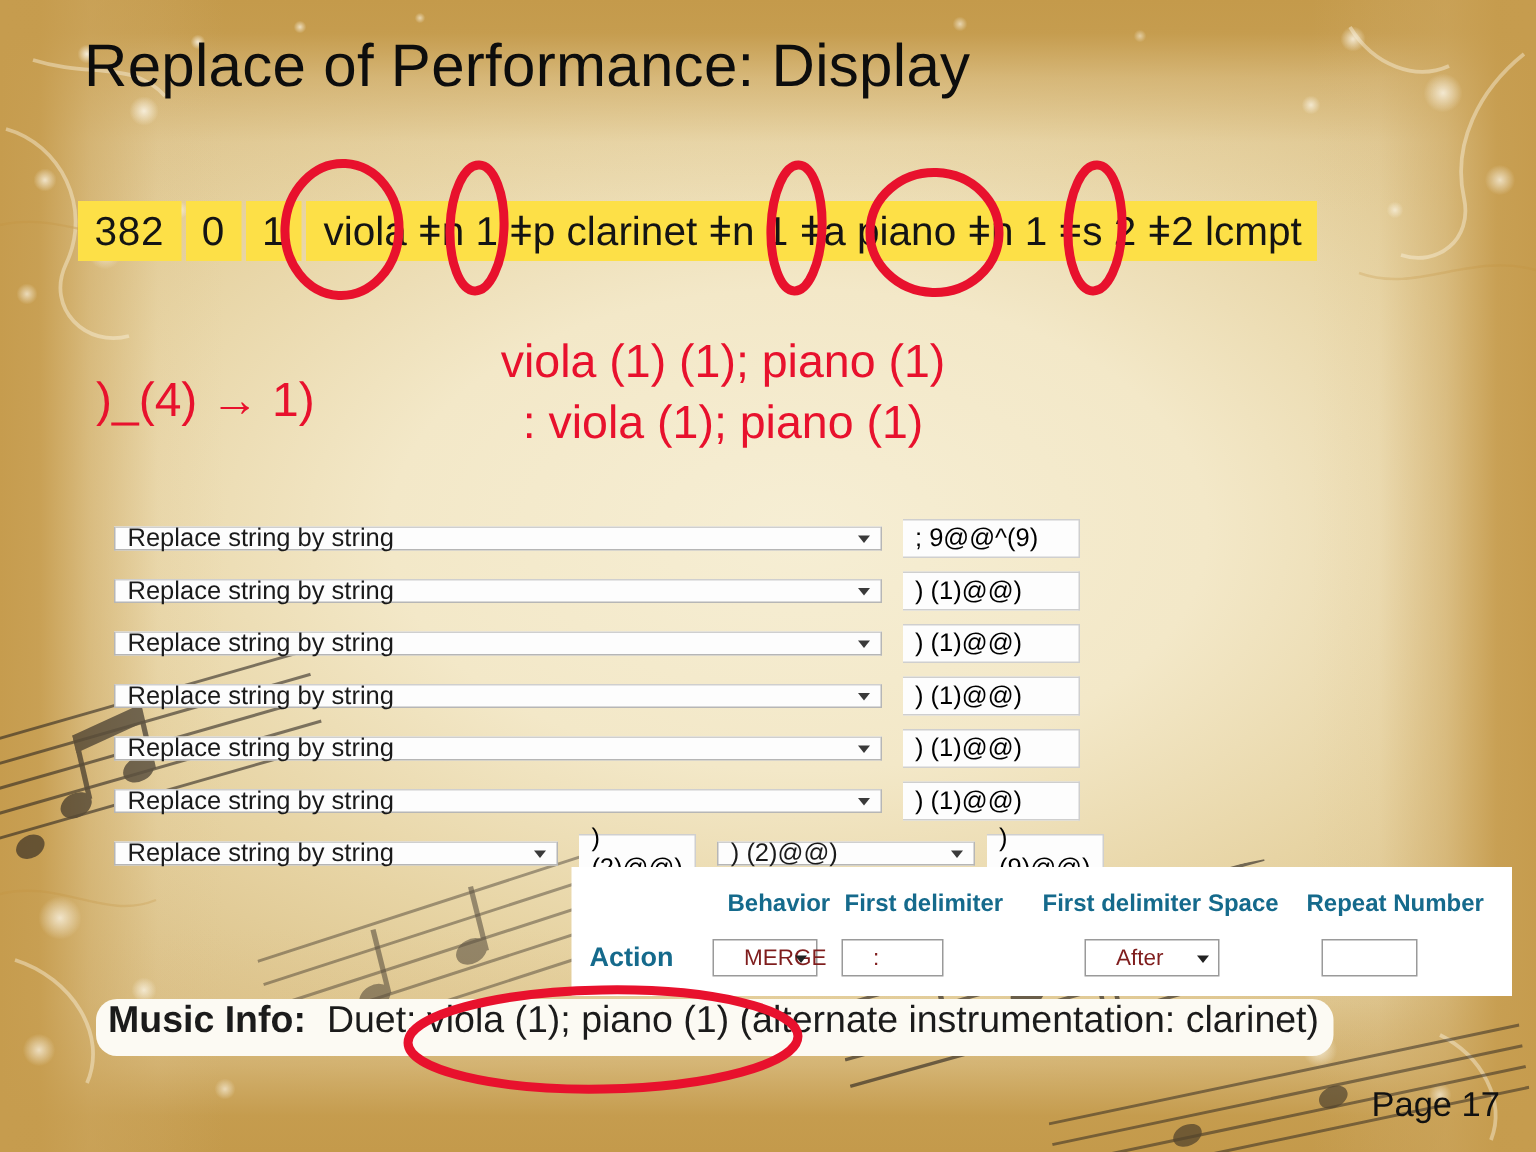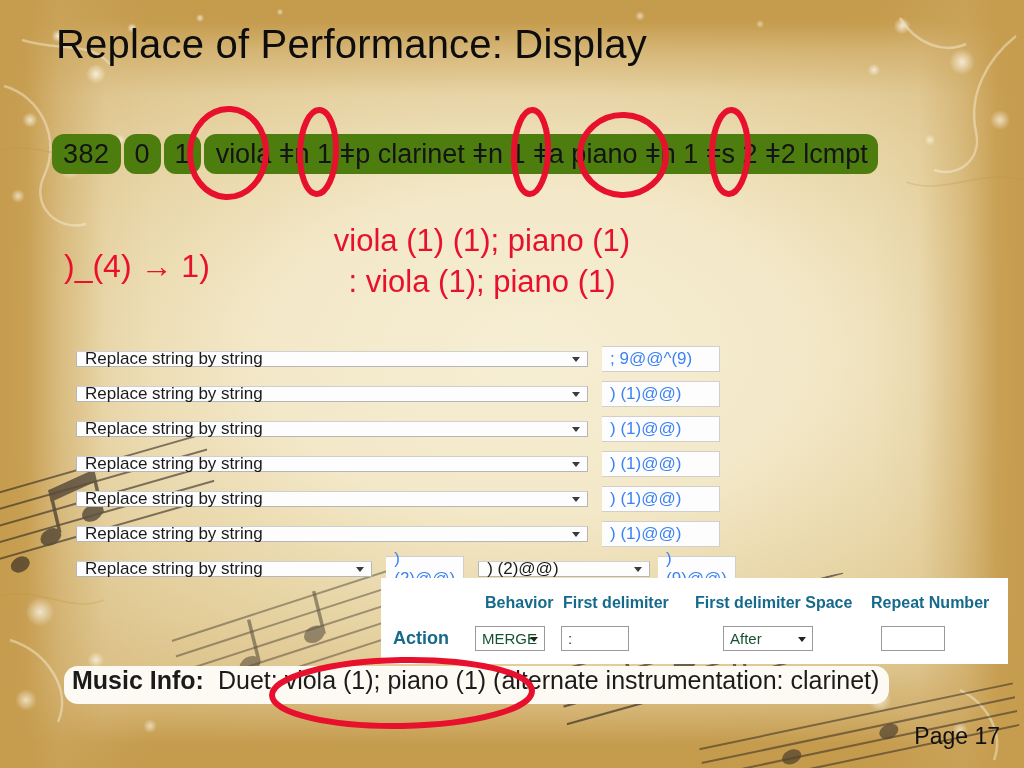--- a/index.html
+++ b/index.html
@@ -88,25 +88,24 @@
     position: absolute;
     left: 52px; top: 134px;
     height: 40px;
     display: flex;
     align-items: stretch;
     font-size: 27px;
     color: #141414;
     white-space: nowrap;
   }
   .marc-cell {
-    background: #4d7c0f;
+    background: #fde047;
     display: flex; align-items: center;
     padding: 0 11px;
     margin-right: 3px;
-    border-radius: 12px;
   }
   .marc-cell.tag { letter-spacing: .5px; }
   .marc-cell.data { padding: 0 10px 0 12px; margin-right: 0; }
 
   
   .red-text { color: #e8112d; white-space: nowrap; }
   #arrow-note {
     position: absolute; left: 64px; top: 248px;
     font-size: 32px;
   }
@@ -155,21 +154,21 @@
   .sel.main { width: 512px; }
   .val {
     background: #fdfdfd;
     border: 1px solid #cfcfcf;
     border-left: none;
     height: 26px;
     box-sizing: border-box;
     display: flex; align-items: center;
     padding: 0 8px;
     font-size: 17px;
-    color: #3b82f6;
+    color: #000000;
     margin-left: 14px;
     width: 118px;
   }
   
   .sel.extra { width: 286px; margin-left: 14px; }
   .val.extra2 { width: 96px; margin-left: 8px; }
 
   
   #action-panel {
     position: absolute;
@@ -189,23 +188,23 @@
     font-size: 18px; font-weight: bold;
     color: #156a8c;
   }
   .ap-field {
     position: absolute;
     background: #fff;
     border: 1px solid #9a9a9a;
     height: 25px;
     box-sizing: border-box;
     display: flex; align-items: center;
-    padding: 0 6px;
+    padding: 0 20px;
     font-size: 15px;
-    color: #14532d;
+    color: #7f1d1d;
   }
   .ap-field .caret2 {
     position: absolute; right: 6px; top: 50%;
     margin-top: -2px;
     width: 0; height: 0;
     border-left: 4px solid transparent;
     border-right: 4px solid transparent;
     border-top: 5px solid #222;
   }
 

